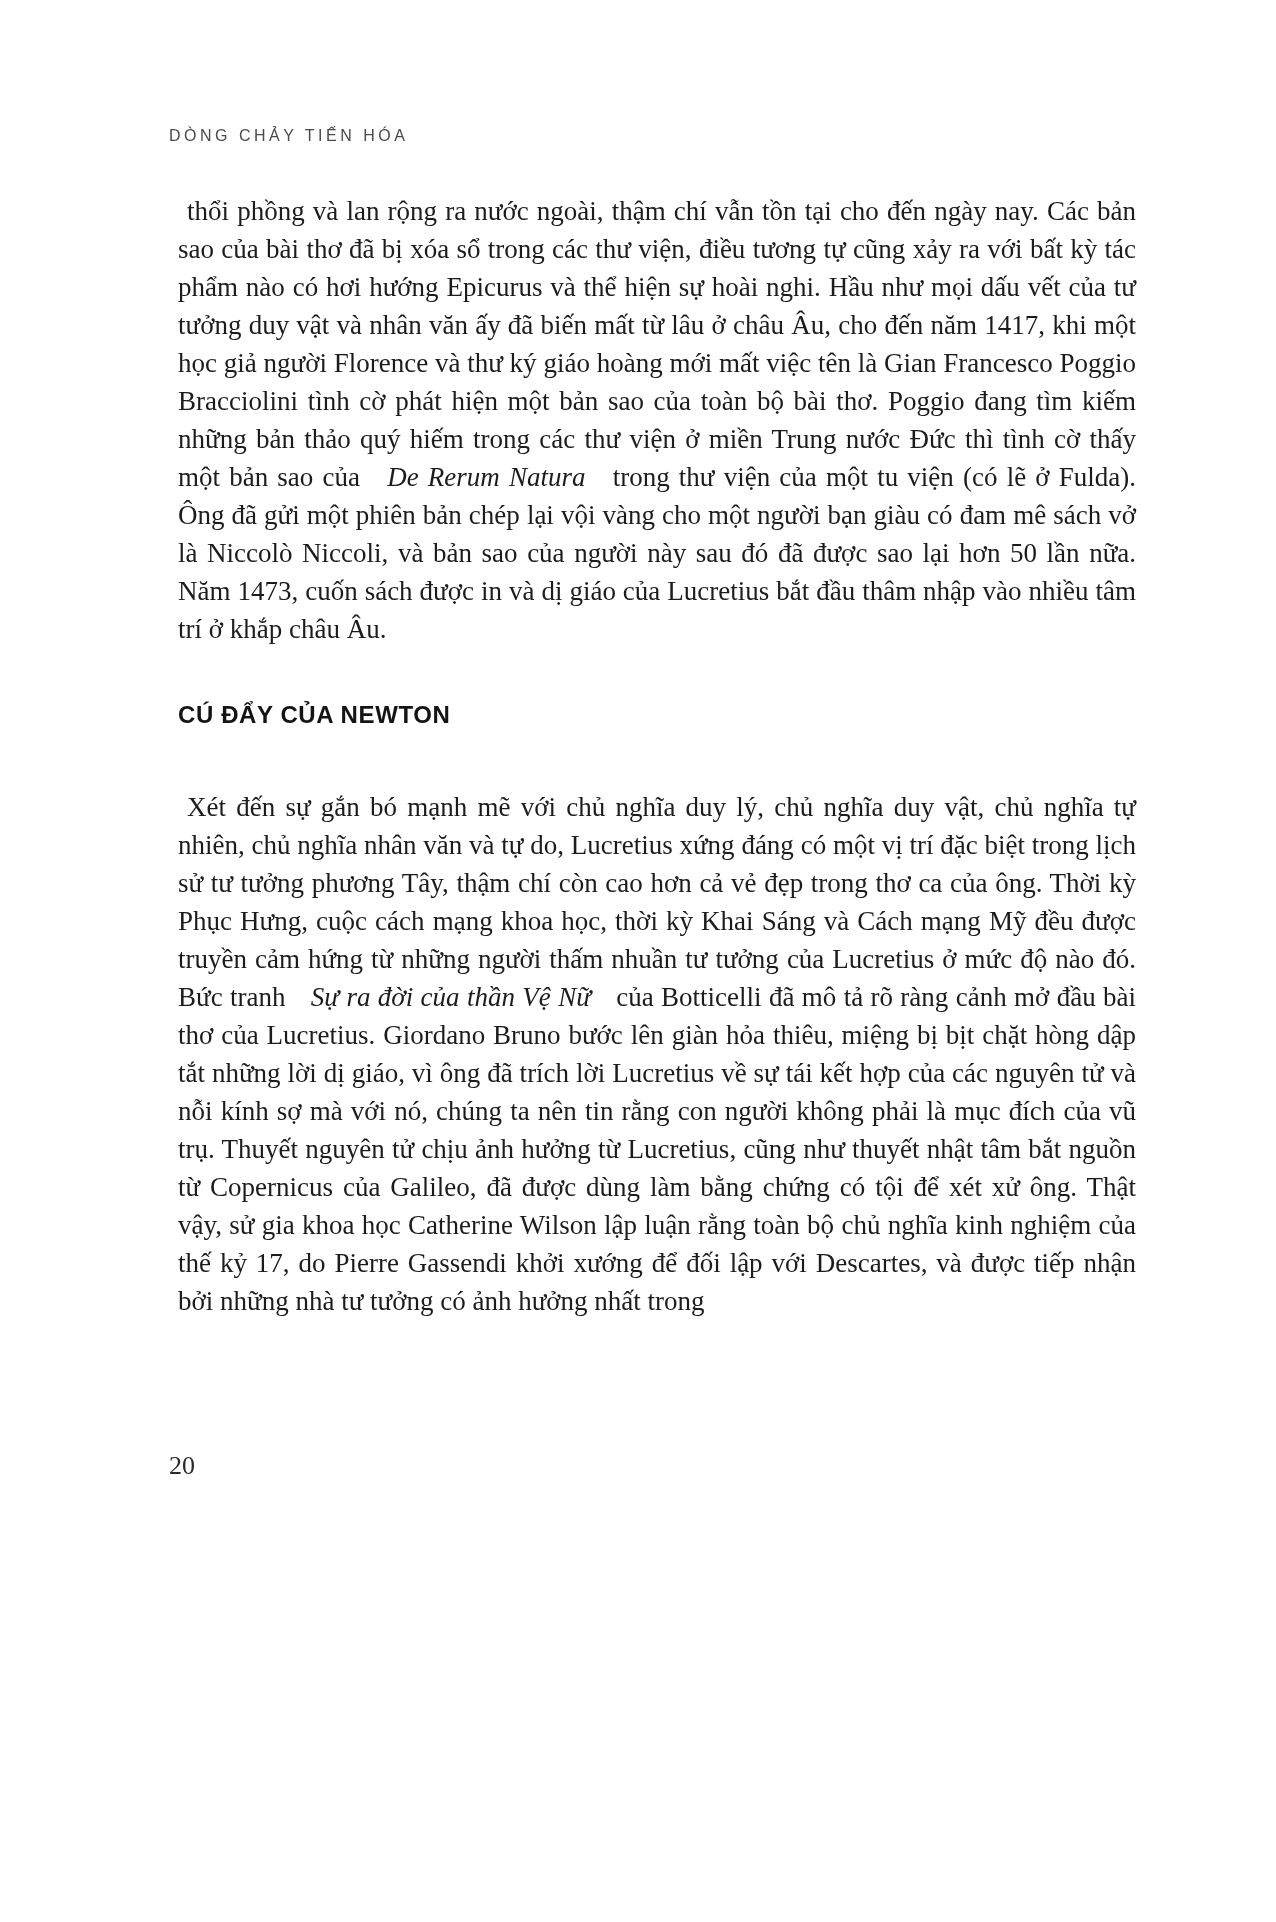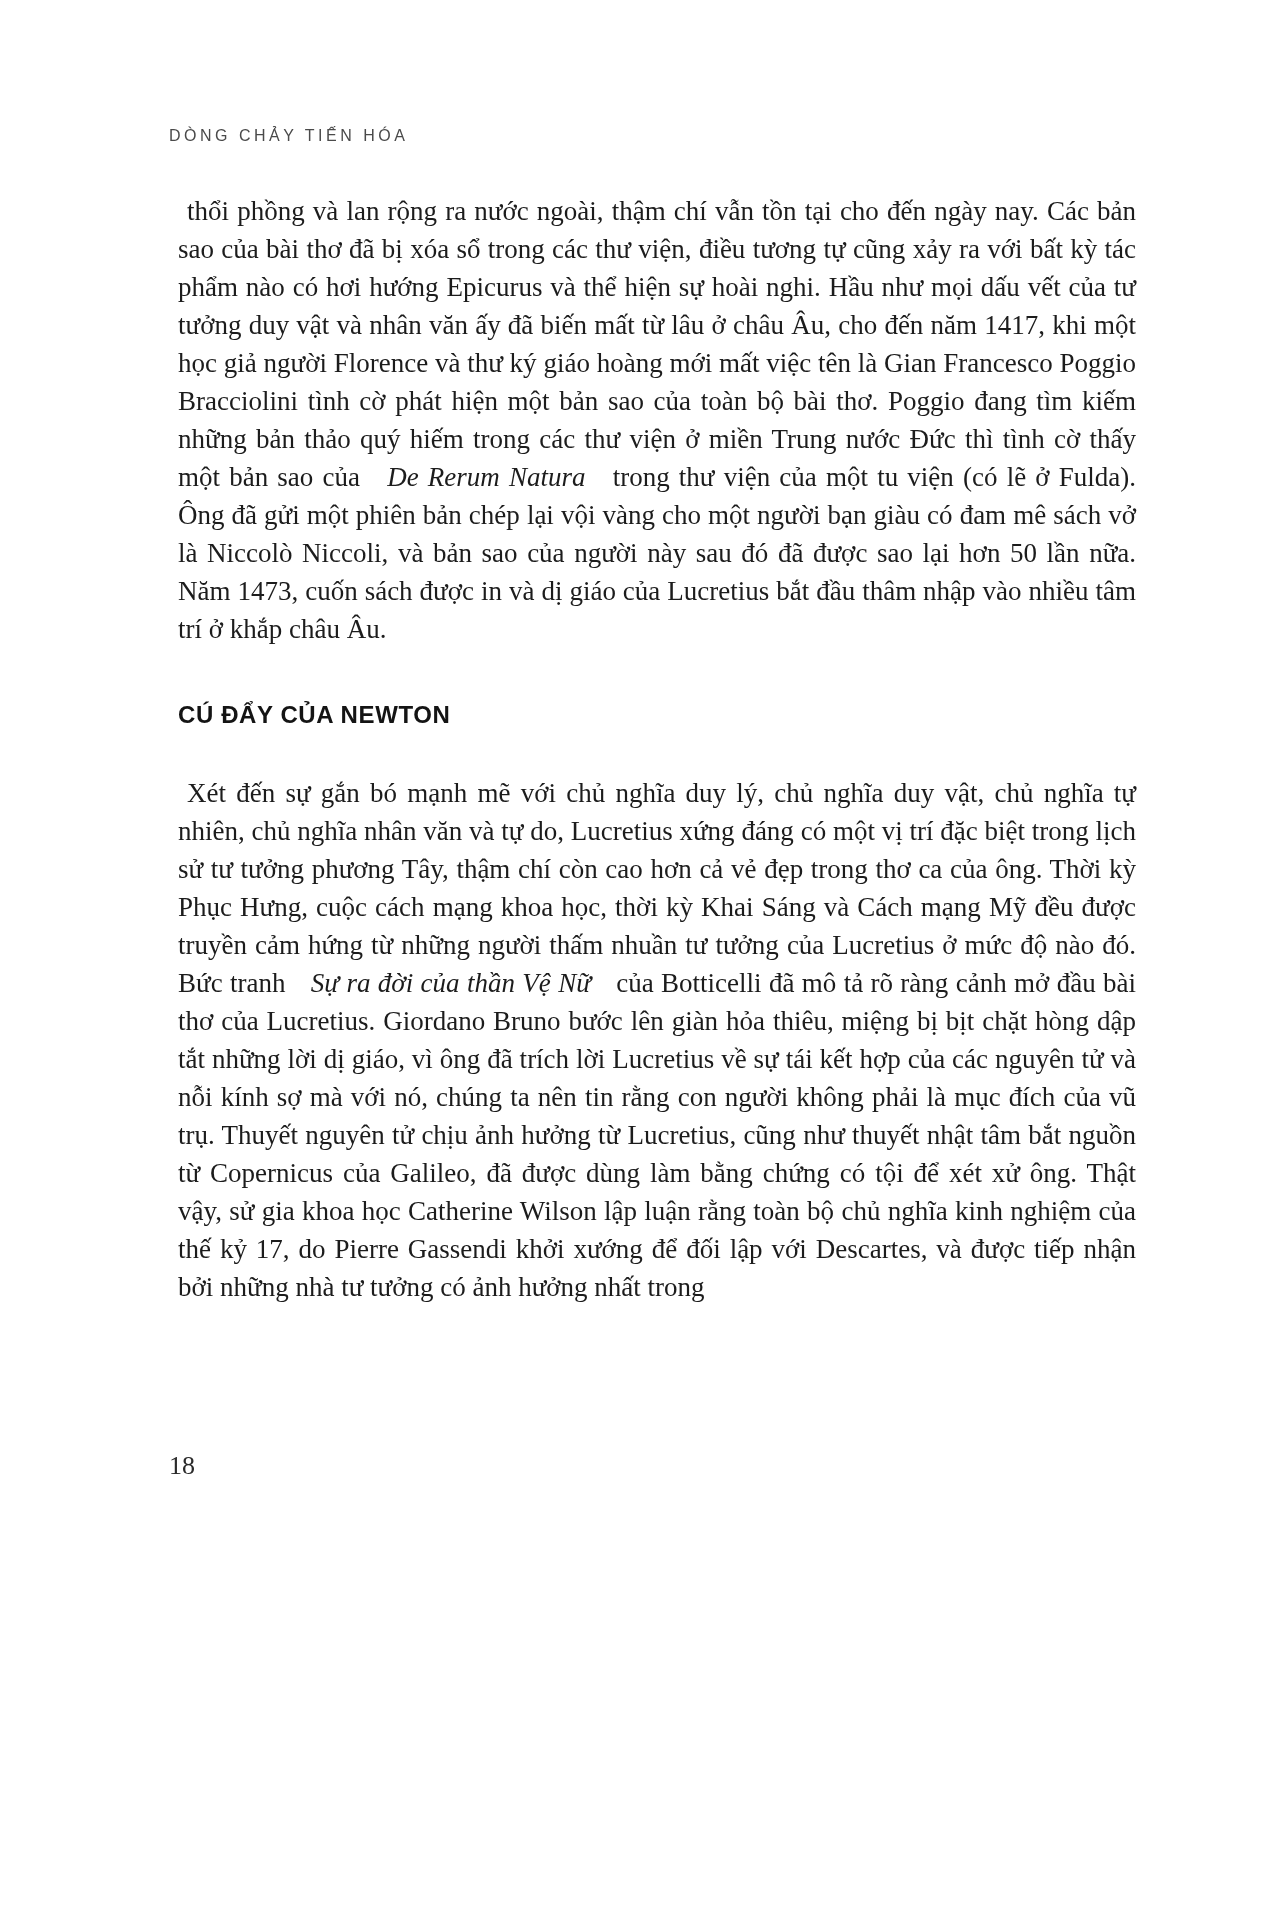--- a/index.html
+++ b/index.html
@@ -44,21 +44,21 @@
   .para { margin: 0; }
 
   .section-heading {
     font-family: "Liberation Sans", "DejaVu Sans", sans-serif;
     font-size: 24px;
     font-weight: 700;
     letter-spacing: 0.6px;
     color: #141414;
     text-align: left;
     margin-top: 30px;
-    margin-bottom: 22px;
+    margin-bottom: 36px;
   }
 
   em.italic { font-style: italic; }
 
   .page-number {
     position: absolute;
     top: 1424px;
     left: 142px;
     font-family: "Liberation Serif", "DejaVu Serif", serif;
     font-size: 26px;
@@ -75,15 +75,15 @@
   <main class="body-text">
 
     <p class="para"><span>thổi phồng và lan rộng ra nước ngoài, thậm chí vẫn tồn tại cho đến ngày nay. Các bản sao của bài thơ đã bị xóa sổ trong các thư viện, điều tương tự cũng xảy ra với bất kỳ tác phẩm nào có hơi hướng Epicurus và thể hiện sự hoài nghi. Hầu như mọi dấu vết của tư tưởng duy vật và nhân văn ấy đã biến mất từ lâu ở châu Âu, cho đến năm 1417, khi một học giả người Florence và thư ký giáo hoàng mới mất việc tên là Gian Francesco Poggio Bracciolini tình cờ phát hiện một bản sao của toàn bộ bài thơ. Poggio đang tìm kiếm những bản thảo quý hiếm trong các thư viện ở miền Trung nước Đức thì tình cờ thấy một bản sao của </span><em class="italic">De Rerum Natura</em><span> trong thư viện của một tu viện (có lẽ ở Fulda). Ông đã gửi một phiên bản chép lại vội vàng cho một người bạn giàu có đam mê sách vở là Niccolò Niccoli, và bản sao của người này sau đó đã được sao lại hơn 50 lần nữa. Năm 1473, cuốn sách được in và dị giáo của Lucretius bắt đầu thâm nhập vào nhiều tâm trí ở khắp châu Âu.</span></p>
 
     <h2 class="section-heading">CÚ ĐẨY CỦA NEWTON</h2>
 
     <p class="para"><span>Xét đến sự gắn bó mạnh mẽ với chủ nghĩa duy lý, chủ nghĩa duy vật, chủ nghĩa tự nhiên, chủ nghĩa nhân văn và tự do, Lucretius xứng đáng có một vị trí đặc biệt trong lịch sử tư tưởng phương Tây, thậm chí còn cao hơn cả vẻ đẹp trong thơ ca của ông. Thời kỳ Phục Hưng, cuộc cách mạng khoa học, thời kỳ Khai Sáng và Cách mạng Mỹ đều được truyền cảm hứng từ những người thấm nhuần tư tưởng của Lucretius ở mức độ nào đó. Bức tranh </span><em class="italic">Sự ra đời của thần Vệ Nữ</em><span> của Botticelli đã mô tả rõ ràng cảnh mở đầu bài thơ của Lucretius. Giordano Bruno bước lên giàn hỏa thiêu, miệng bị bịt chặt hòng dập tắt những lời dị giáo, vì ông đã trích lời Lucretius về sự tái kết hợp của các nguyên tử và nỗi kính sợ mà với nó, chúng ta nên tin rằng con người không phải là mục đích của vũ trụ. Thuyết nguyên tử chịu ảnh hưởng từ Lucretius, cũng như thuyết nhật tâm bắt nguồn từ Copernicus của Galileo, đã được dùng làm bằng chứng có tội để xét xử ông. Thật vậy, sử gia khoa học Catherine Wilson lập luận rằng toàn bộ chủ nghĩa kinh nghiệm của thế kỷ 17, do Pierre Gassendi khởi xướng để đối lập với Descartes, và được tiếp nhận bởi những nhà tư tưởng có ảnh hưởng nhất trong</span></p>
 
   </main>
 
-  <footer class="page-number">18</footer>
+  <footer class="page-number">20</footer>
 
 </div>
 
 </body></html>

